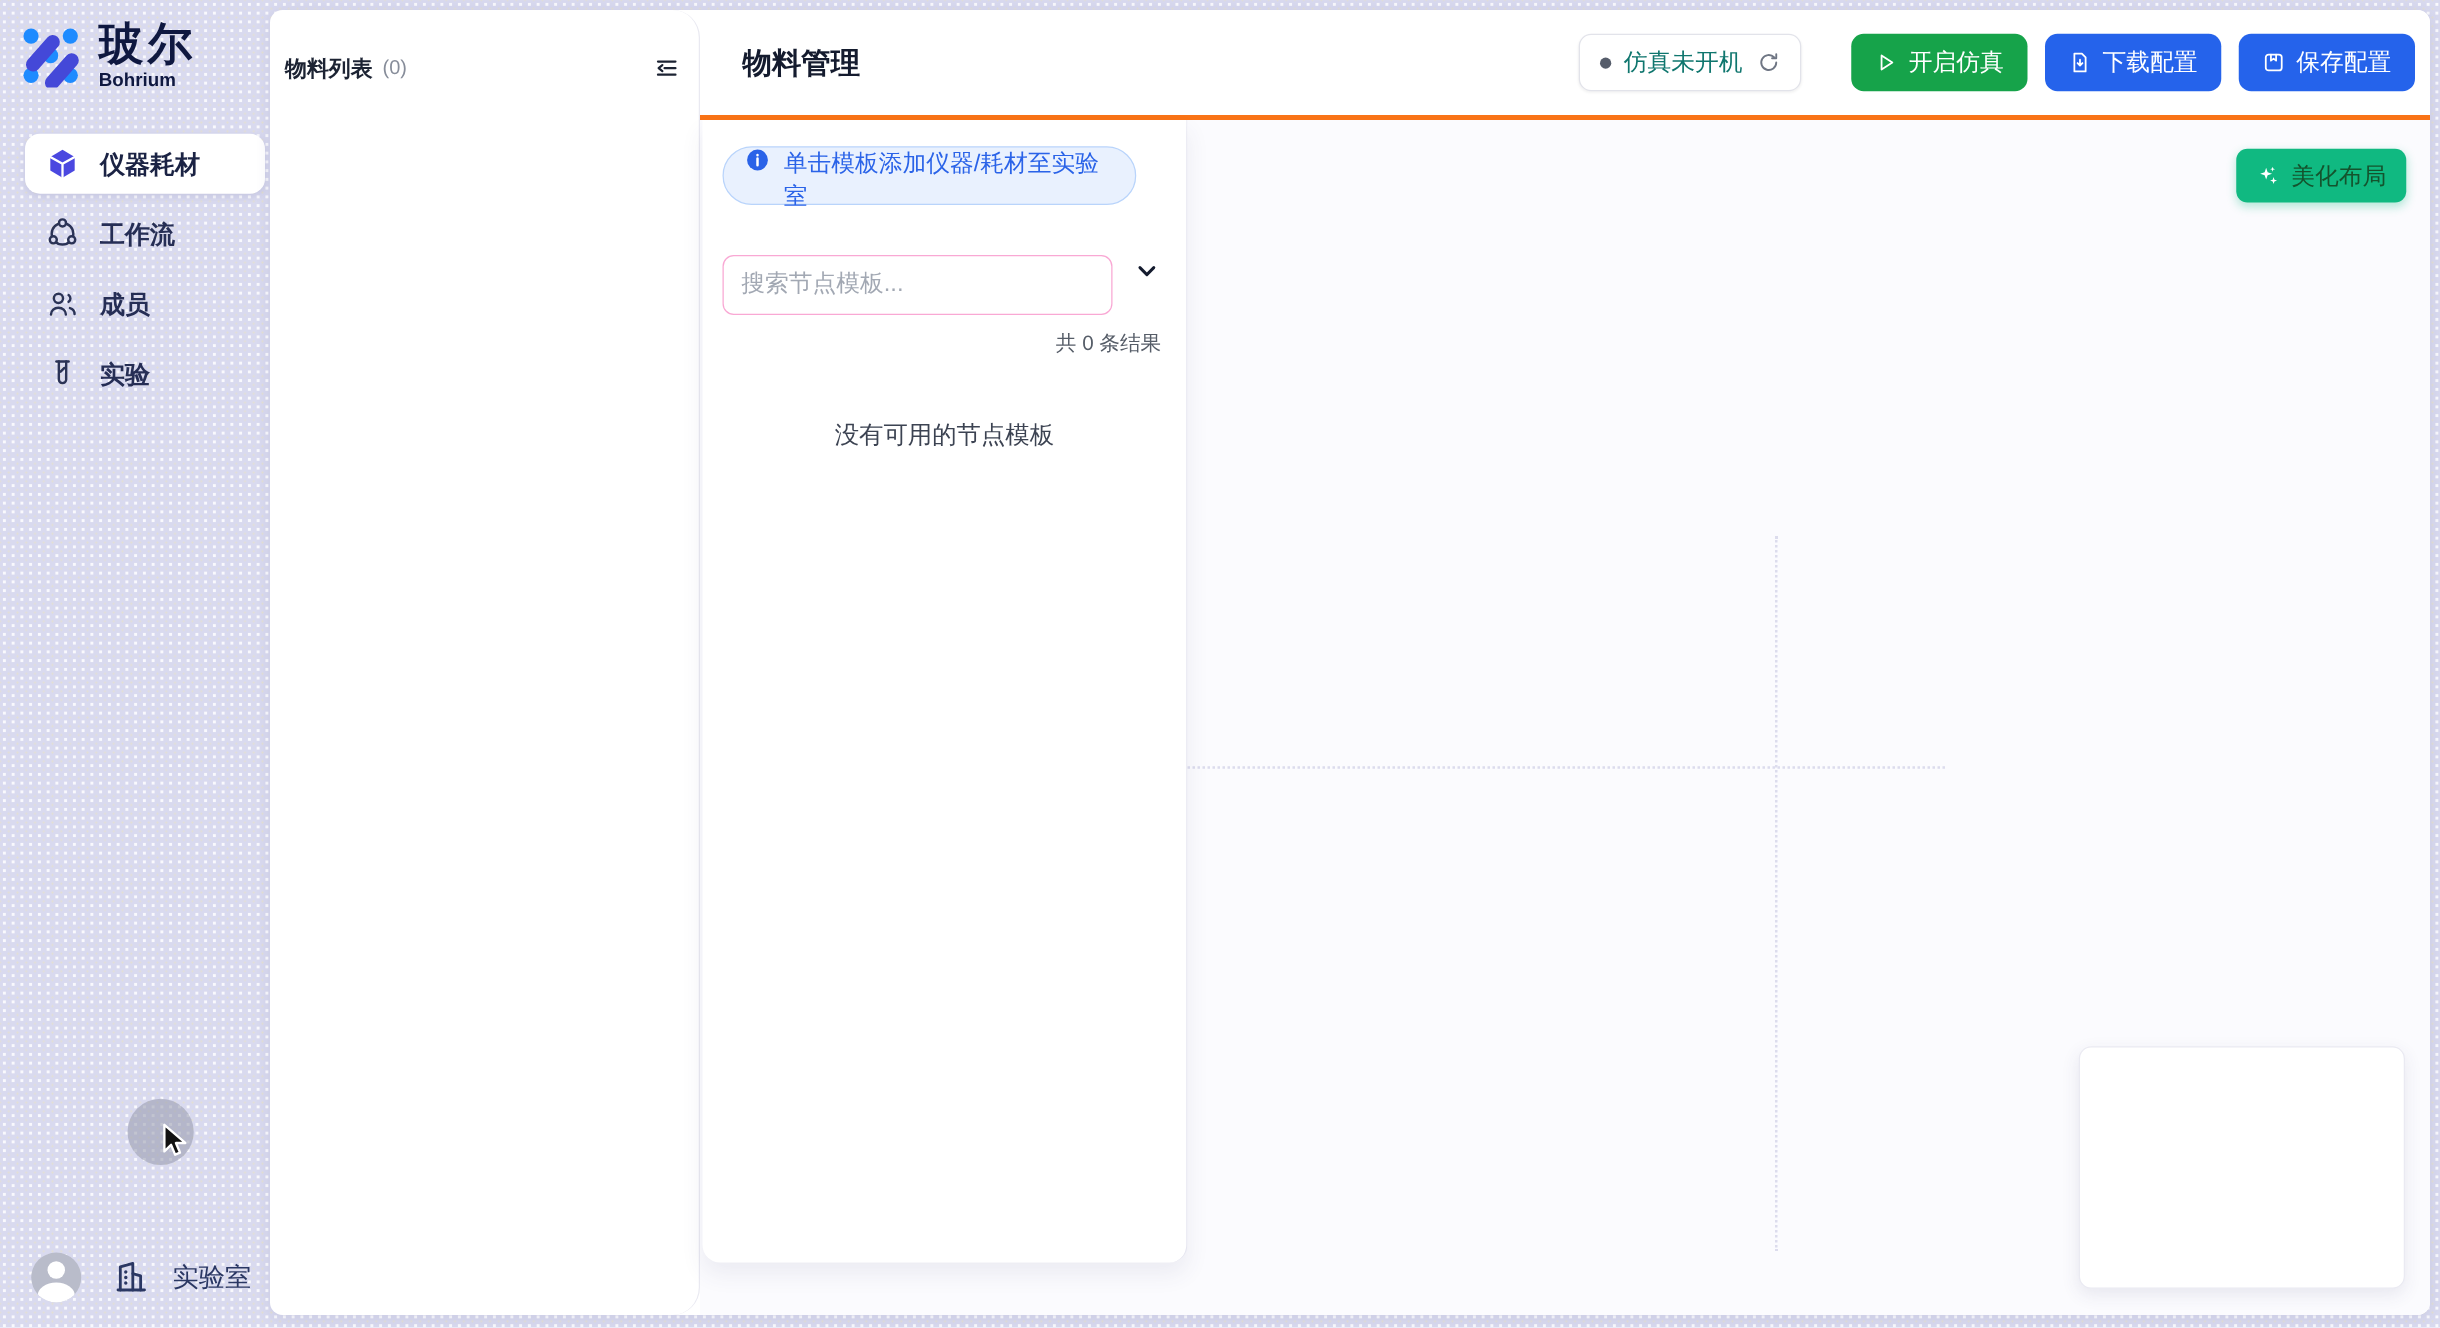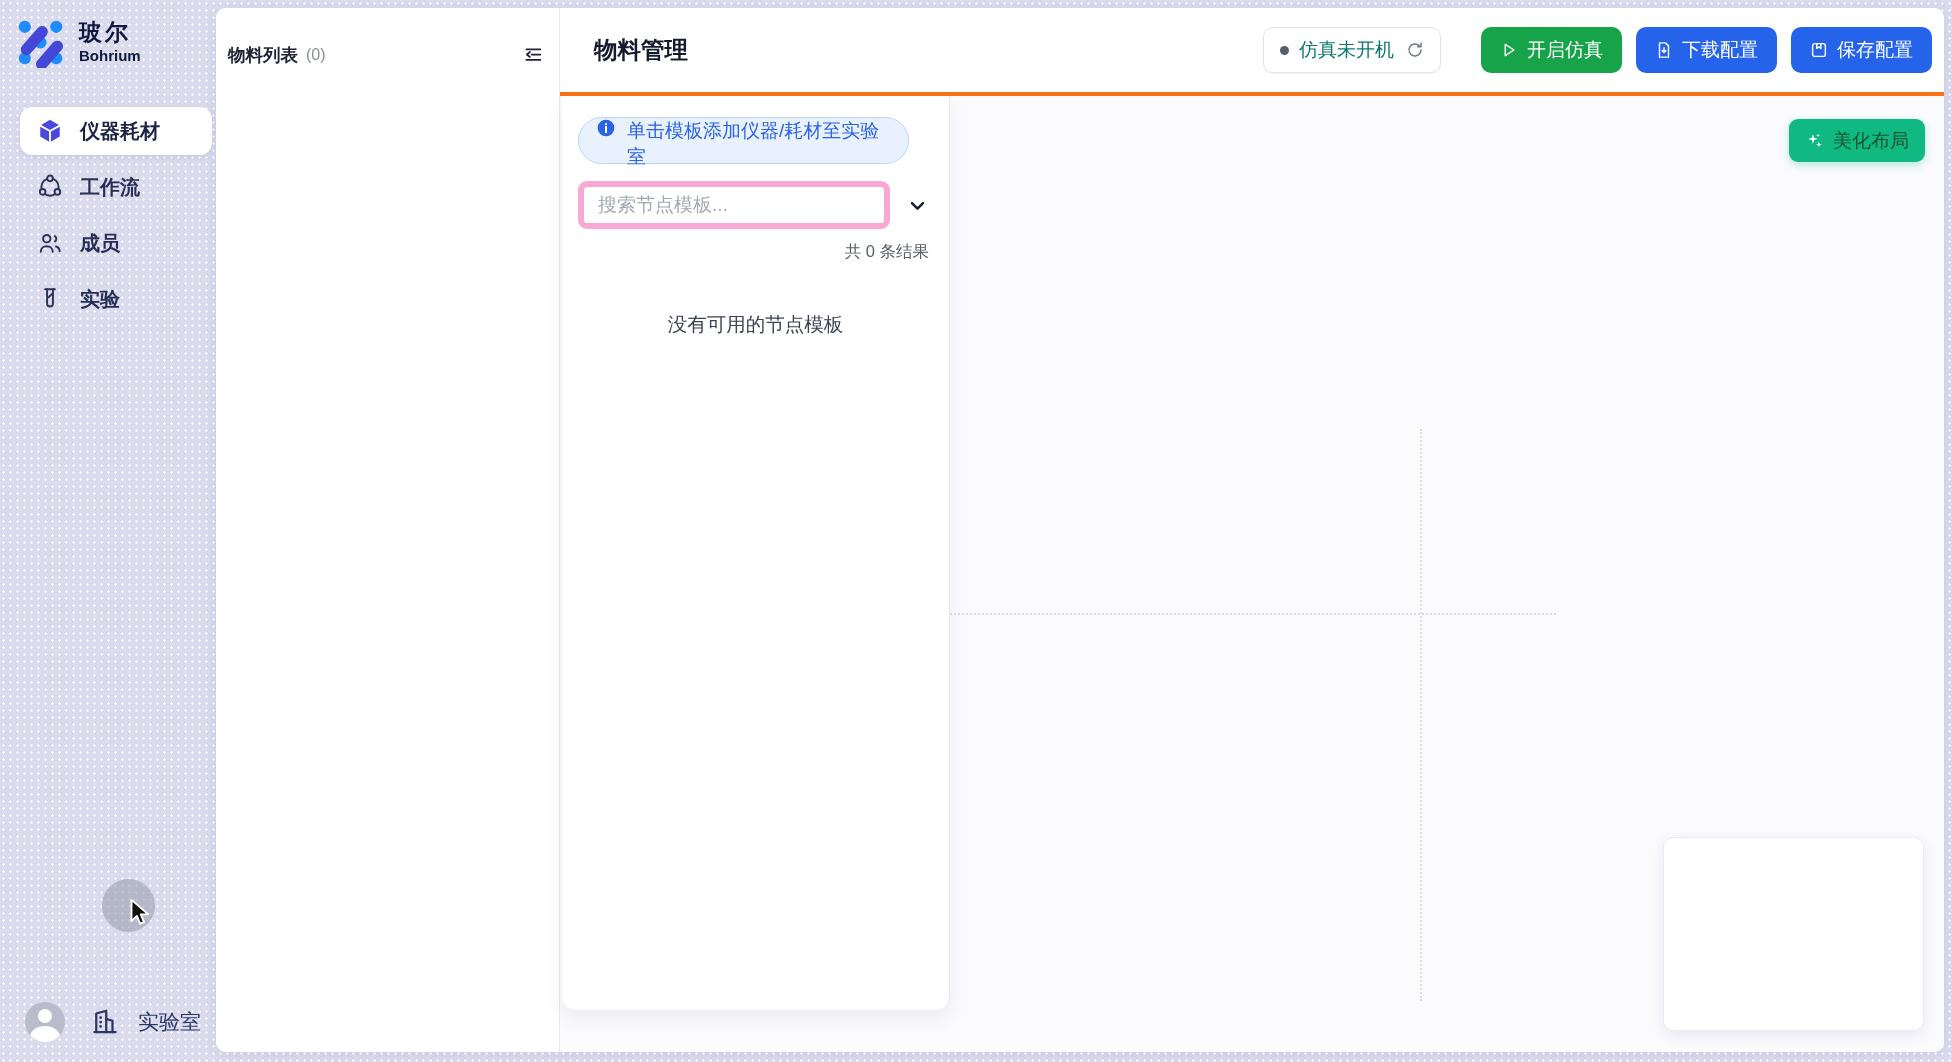--- a/index.html
+++ b/index.html
@@ -13,37 +13,37 @@
     background-size:7px 7px, 7px 7px;
     background-position:0 0, 3.5px 3.5px;
     position:relative;
     color:#1c2333;
   }
   svg { display:block; }
 
   
   .sidebar { position:absolute; left:0; top:0; width:216px; height:100%; }
   .logo-row { position:absolute; left:14px; top:16px; display:flex; align-items:center; gap:13px; }
-  .logo-text-zh { font-size:23px; font-weight:700; color:#0f1840; letter-spacing:3px; line-height:1.05; }
+  .logo-text-zh { font-size:36px; font-weight:700; color:#0f1840; letter-spacing:3px; line-height:1.05; }
   .logo-text-en { font-size:15px; font-weight:700; color:#0f1840; margin-top:2px; }
   .nav { position:absolute; top:107px; left:20px; width:192px; display:flex; flex-direction:column; gap:8px; }
   .nav-item { height:48px; border-radius:12px; display:flex; align-items:center; padding-left:17px; gap:17px; font-size:20px; color:#262e55; font-weight:700; cursor:pointer; }
   .nav-item.active { background:#ffffff; font-weight:700; color:#1b2344; box-shadow:0 2px 6px rgba(90,90,150,.14); }
   .user-row { position:absolute; left:25px; bottom:20px; display:flex; align-items:center; }
   .avatar { width:40px; height:40px; border-radius:50%; background:#b9bcca; position:relative; overflow:hidden; }
   .avatar::before { content:""; position:absolute; left:13px; top:7px; width:14px; height:14px; border-radius:50%; background:#fff; }
   .avatar::after { content:""; position:absolute; left:5px; top:24px; width:30px; height:22px; border-radius:50%; background:#fff; }
   .lab-item { margin-left:25px; display:flex; align-items:center; gap:18px; font-size:21px; color:#2a3763; font-weight:500; cursor:pointer; }
   .click-circle { position:absolute; left:102px; top:879px; width:53px; height:53px; border-radius:50%; background:rgba(150,153,172,.55); }
   .cursor { position:absolute; left:126px; top:898px; }
 
   
   .card { position:absolute; left:216px; top:8px; width:1728px; height:1044px; background:#ffffff; border-radius:10px; box-shadow:0 2px 12px rgba(70,70,130,.10); display:flex; overflow:hidden; }
 
-  .materials-panel { width:344px; border-right:1px solid #e9e9f1; background:#fff; }
+  .materials-panel { width:344px; border-right:1px solid #e9e9f1; background:#fff;border-radius:22px; }
   .mp-header { display:flex; align-items:center; padding:34px 14px 0 12px; }
   .mp-title { font-size:17.5px; font-weight:700; color:#1c2333; }
   .mp-count { font-size:16px; color:#878d9a; margin-left:8px; }
   .collapse-btn { margin-left:auto; background:none; border:none; cursor:pointer; padding:2px; }
 
   .main-area { flex:1; display:flex; flex-direction:column; min-width:0; }
   .ma-header { height:88px; border-bottom:4px solid #f97316; display:flex; align-items:center; padding:0 12px 0 34px; background:#fff; flex:none; }
   .page-title { font-size:23.5px; font-weight:700; color:#141b2e; }
   .actions { margin-left:auto; display:flex; align-items:center; gap:14px; }
   .status-pill { height:46px; border:1px solid #e2e3ea; background:#fff; border-radius:10px; padding:0 16px; display:flex; align-items:center; gap:10px; font-size:19px; color:#0f766e; box-shadow:0 1px 2px rgba(0,0,0,.05); margin-right:26px; }
@@ -53,21 +53,21 @@
   .btn-green { background:#16a34a; }
   .btn-blue  { background:#2563eb; }
 
   .canvas { flex:1; position:relative; background:#fbfbfe; min-height:0; }
   .guide-h { position:absolute; left:390px; top:517px; width:606px; height:0; border-top:2px dotted #dcdced; }
   .guide-v { position:absolute; left:860px; top:333px; width:0; height:572px; border-left:2px dotted #dcdced; }
 
   .tpl-panel { position:absolute; left:2px; top:0; width:388px; height:914px; background:#fff; border-right:1px solid #e6e6f0; border-radius:0 0 14px 14px; box-shadow:0 10px 18px rgba(60,60,110,.08); }
   .banner { margin:21px 40px 0 16px; height:47px; border-radius:26px; background:#e9f1fe; border:1px solid #b9d4fb; color:#2a63e8; font-size:19px; display:flex; align-items:flex-start; gap:11px; padding:0 17px; cursor:default; }
   .search-row { margin:17px 0 0 16px; display:flex; align-items:center; gap:18px; }
-  .search-input { width:312px; height:48px; border:6px solid #f9a8d4; border-radius:9px; padding:0 14px; font-size:19px; color:#333a48; font-family:inherit; background:#fff; }
+  .search-input { width:312px; height:48px; border:1px solid #f9a8d4; border-radius:9px; padding:0 14px; font-size:19px; color:#333a48; font-family:inherit; background:#fff;margin-top:23px; }
   .search-input::placeholder { color:#a2a8b3; }
   .chevron-btn { background:none; border:none; cursor:pointer; display:flex; padding:0; }
   .result-count { margin:12px 20px 0 0; text-align:right; font-size:16.5px; color:#565d68; }
   .empty-text { margin-top:48px; text-align:center; font-size:19.5px; color:#3c4352; }
 
   .beautify-btn { position:absolute; top:23px; right:19px; height:43px; border:none; border-radius:9px; background:#10b981; color:#14532d; font-size:19px; font-weight:500; display:flex; align-items:center; gap:9px; padding:0 16px; cursor:pointer; box-shadow:0 3px 8px rgba(16,185,129,.30); font-family:inherit; }
   .minimap { position:absolute; right:20px; bottom:21px; width:261px; height:194px; background:#fff; border:1px solid #eaeaf2; border-radius:10px; box-shadow:0 5px 14px rgba(60,60,110,.10); }
 </style>
 </head>
 <body>

